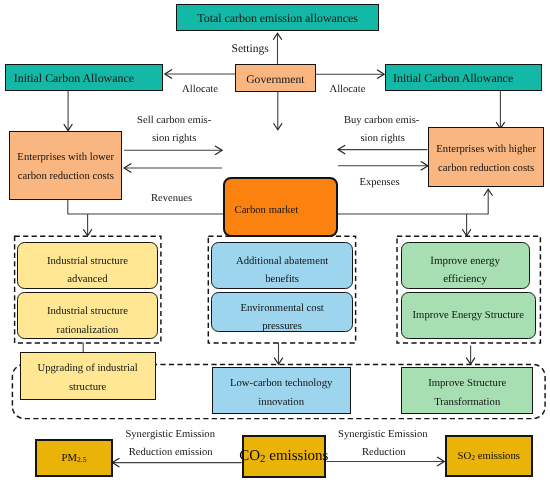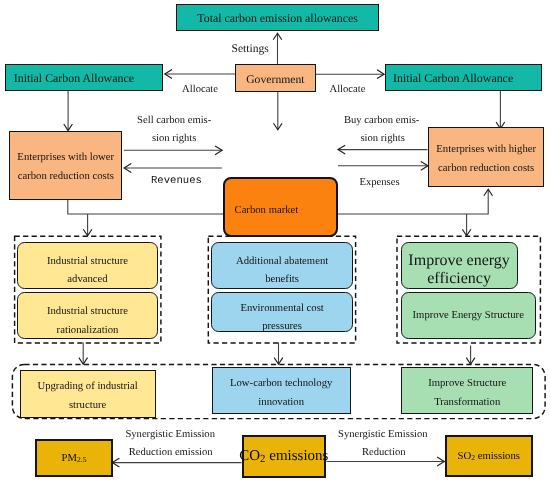--- a/index.html
+++ b/index.html
@@ -197,34 +197,34 @@
     </div>
   </div>
 
   <div class="node blue rnd" style="left:211.1px; top:292.0px; width:142px; height:40px; font-size:10.7px; line-height:18.2px; --dy:4.6px;">
     <div class="txt">    
         <span class="ln">Environmental cost</span>
     <span class="ln">pressures</span>
     </div>
   </div>
 
-  <div class="node greenL rnd" style="left:400.6px; top:241.5px; width:117px; height:47.2px; font-size:16px; line-height:18.2px; --dy:4.6px;">
+  <div class="node greenL rnd" style="left:400.6px; top:241.5px; width:129px; height:47.2px; font-size:11px; line-height:18.2px; --dy:4.6px;">
     <div class="txt">    
         <span class="ln">Improve energy</span>
     <span class="ln">efficiency</span>
     </div>
   </div>
 
   <div class="node greenL rnd" style="left:400.6px; top:292.0px; width:135.3px; height:47.4px; font-size:10.7px; --dy:-1px;">
     <div class="txt">    
         <span class="ln">Improve Energy Structure</span>
     </div>
   </div>
 
-  <div class="node yellow" style="left:19.5px; top:370px; width:136.2px; height:47.6px; font-size:10.7px; line-height:18.5px; --dy:1.8px;">
+  <div class="node yellow" style="left:19.5px; top:352px; width:136.2px; height:47.6px; font-size:10.7px; line-height:18.5px; --dy:1.8px;">
     <div class="txt">    
         <span class="ln">Upgrading of industrial</span>
     <span class="ln">structure</span>
     </div>
   </div>
 
   <div class="node blue" style="left:211.7px; top:366.8px; width:139px; height:47.6px; font-size:10.7px; line-height:18.5px; --dy:1.8px;">
     <div class="txt">    
         <span class="ln">Low-carbon technology</span>
     <span class="ln">innovation</span>
@@ -255,21 +255,21 @@
         <span class="ln"><span>SO</span><span class="sub">2</span><span> emissions</span></span>
     </div>
   </div>
 
   <div class="elabel" style="left:231.5px; top:42.6px; font-size:11.6px;">Settings</div>
   <div class="elabel" style="left:182.1px; top:84.9px;">Allocate</div>
   <div class="elabel" style="left:329.5px; top:84.9px;">Allocate</div>
 
   <div class="elabel" style="left:137.1px; top:115.8px;">Sell carbon emis-</div>
   <div class="elabel" style="left:152px; top:134.4px;">sion rights</div>
-  <div class="elabel" style="left:151px; top:176px;font-family:Liberation Mono, monospace;">Revenues</div>
+  <div class="elabel" style="left:151px; top:194px;">Revenues</div>
 
   <div class="elabel" style="left:344px; top:115.8px;">Buy carbon emis-</div>
   <div class="elabel" style="left:360.5px; top:134.4px;">sion rights</div>
   <div class="elabel" style="left:359.5px; top:178.2px;">Expenses</div>
 
   <div class="elabel" style="left:125.4px; top:429.6px;">Synergistic Emission</div>
   <div class="elabel" style="left:128.7px; top:447.7px;">Reduction emission</div>
   <div class="elabel" style="left:338px; top:429.6px;">Synergistic Emission</div>
   <div class="elabel" style="left:362px; top:447.7px;">Reduction</div>
 

